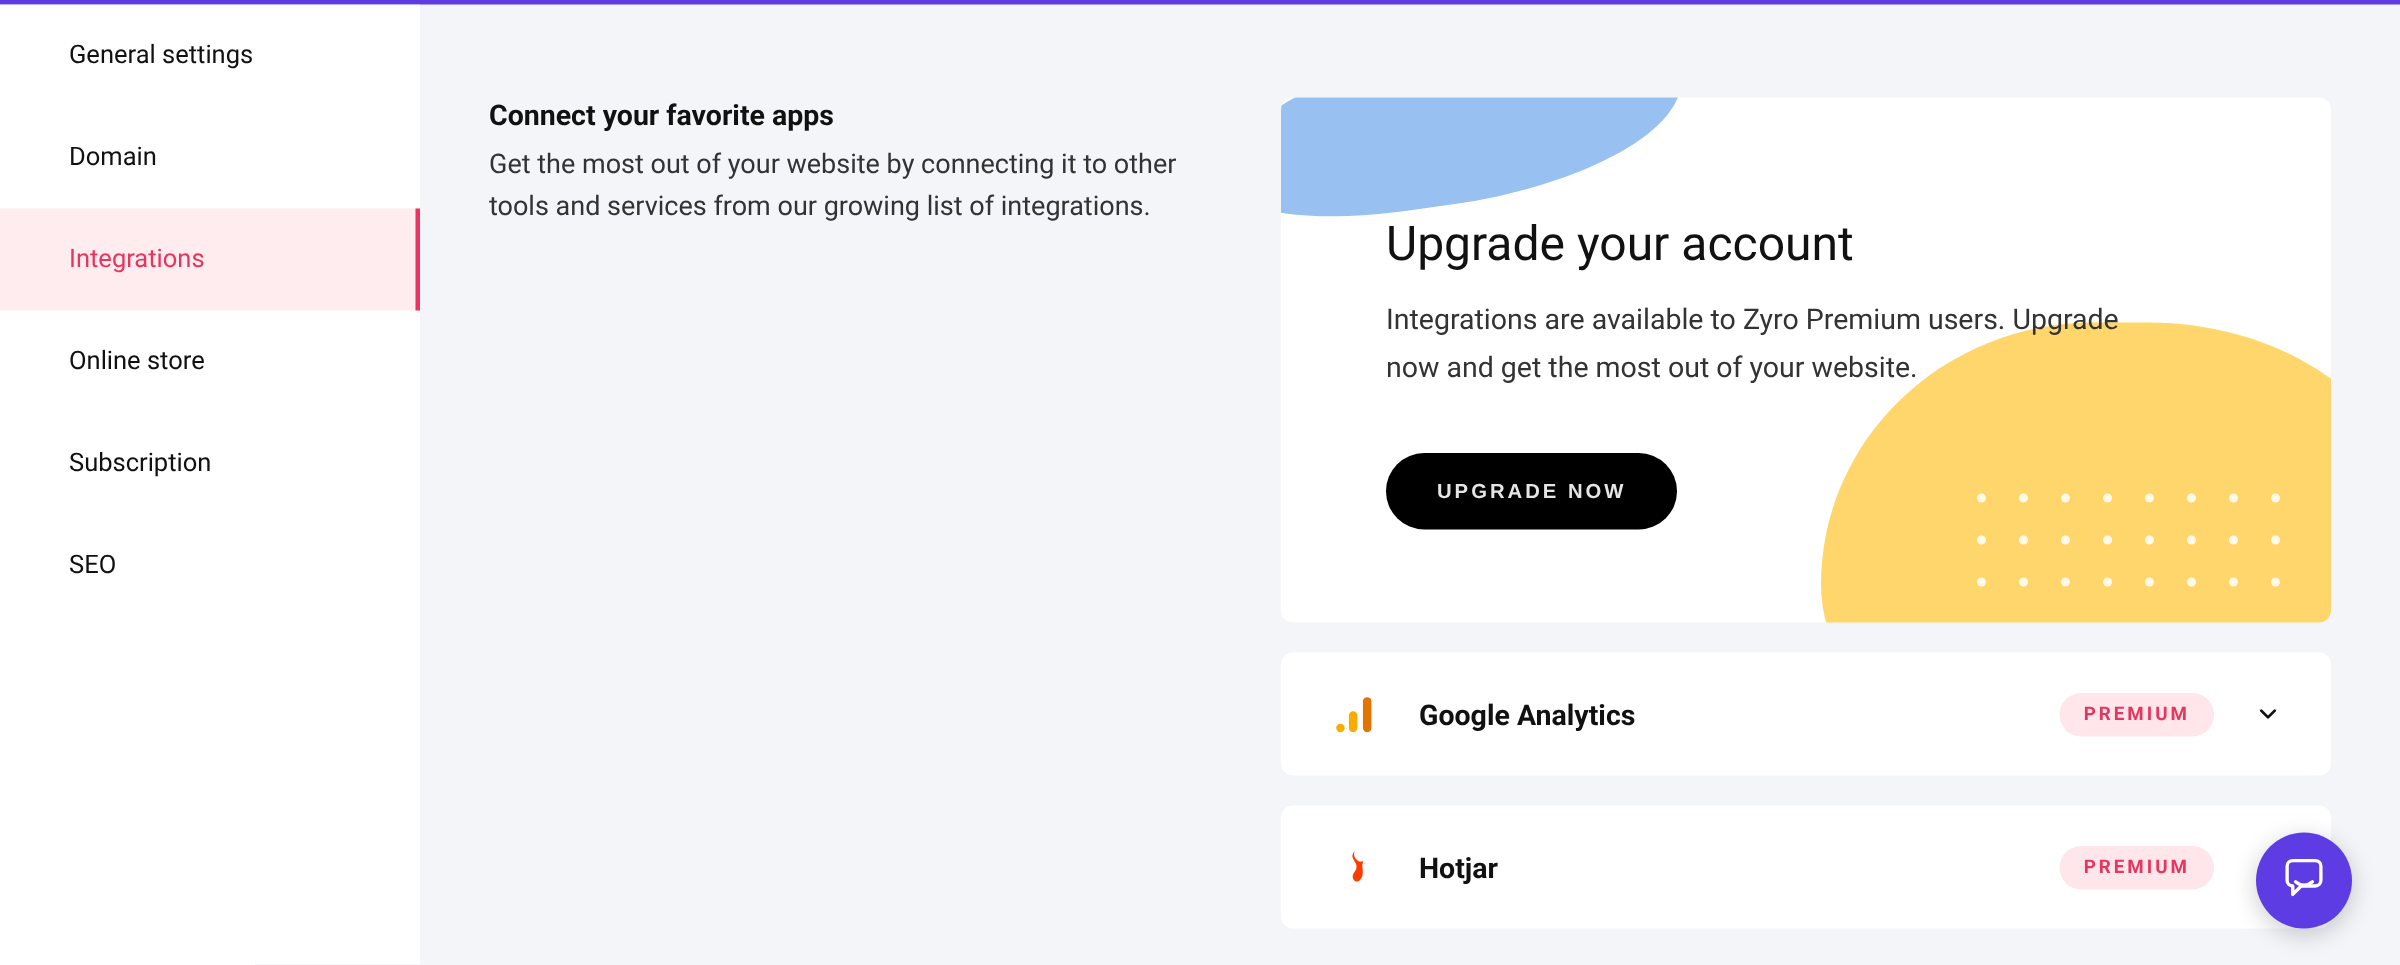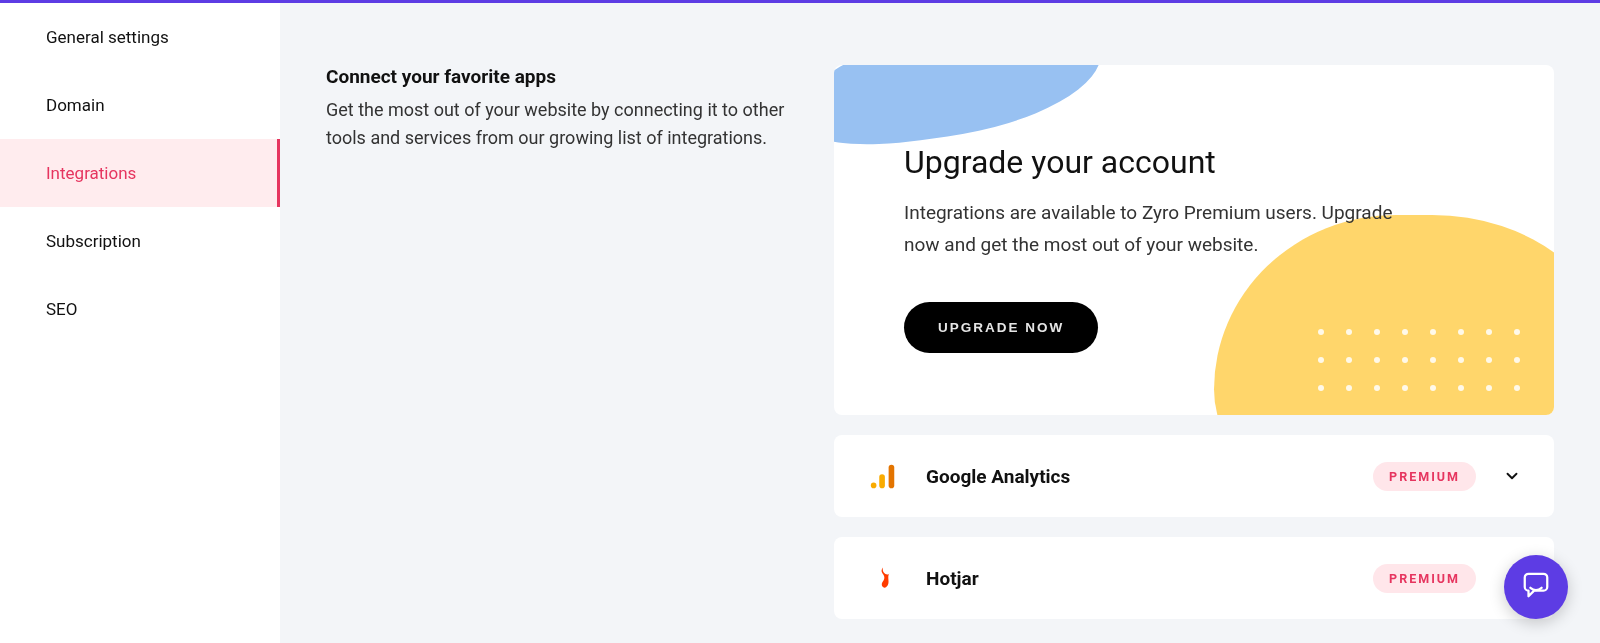--- a/index.html
+++ b/index.html
@@ -7,21 +7,21 @@
   body { background: #f3f5f8; border-top: 3px solid #5d3ce4; overflow: hidden; position: relative; }
 
   .layout { display: flex; height: 100%; }
 
   
   .sidebar { width: 280px; background: #ffffff; }
   .side-item { padding: 24px 46px; font-size: 17px; color: #111111; cursor: pointer; }
   .side-item.active { background: #ffecee; color: #e6355f; border-right: 3px solid #e6355f; }
 
   
-  .main { flex: 1; padding: 62px 46px 0 46px; display: flex; gap: 48px; }
+  .main { flex: 1; padding: 62px 46px 0 46px; display: flex; gap: 68px; }
   .intro { width: 460px; }
   .intro h2 { font-size: 19px; font-weight: 700; color: #111; margin-bottom: 8px; }
   .intro p { font-size: 18px; color: #333; line-height: 1.55; }
 
   .right-col { flex: 1; display: flex; flex-direction: column; gap: 20px; min-width: 690px; }
 
   
   .upgrade-card { background: #ffffff; border-radius: 8px; position: relative; overflow: hidden; padding: 78px 70px 52px 70px; min-height: 350px; }
   .upgrade-card h1 { font-size: 32px; font-weight: 400; color: #111; margin-bottom: 16px; }
   .upgrade-card p { font-size: 19px; color: #333; line-height: 1.7; margin-bottom: 40px; max-width: 520px; }
@@ -46,20 +46,21 @@
 </style>
 </head>
 <body>
 
 <div class="layout">
 
   <nav class="sidebar">
     <div class="side-item">General settings</div>
     <div class="side-item">Domain</div>
     <div class="side-item active">Integrations</div>
+    <div class="side-item">Online store</div>
     <div class="side-item">Subscription</div>
     <div class="side-item">SEO</div>
   </nav>
 
   <main class="main">
 
     <div class="intro">
       <h2>Connect your favorite apps</h2>
       <p>Get the most out of your website by connecting it to other tools and services from our growing list of integrations.</p>
     </div>

